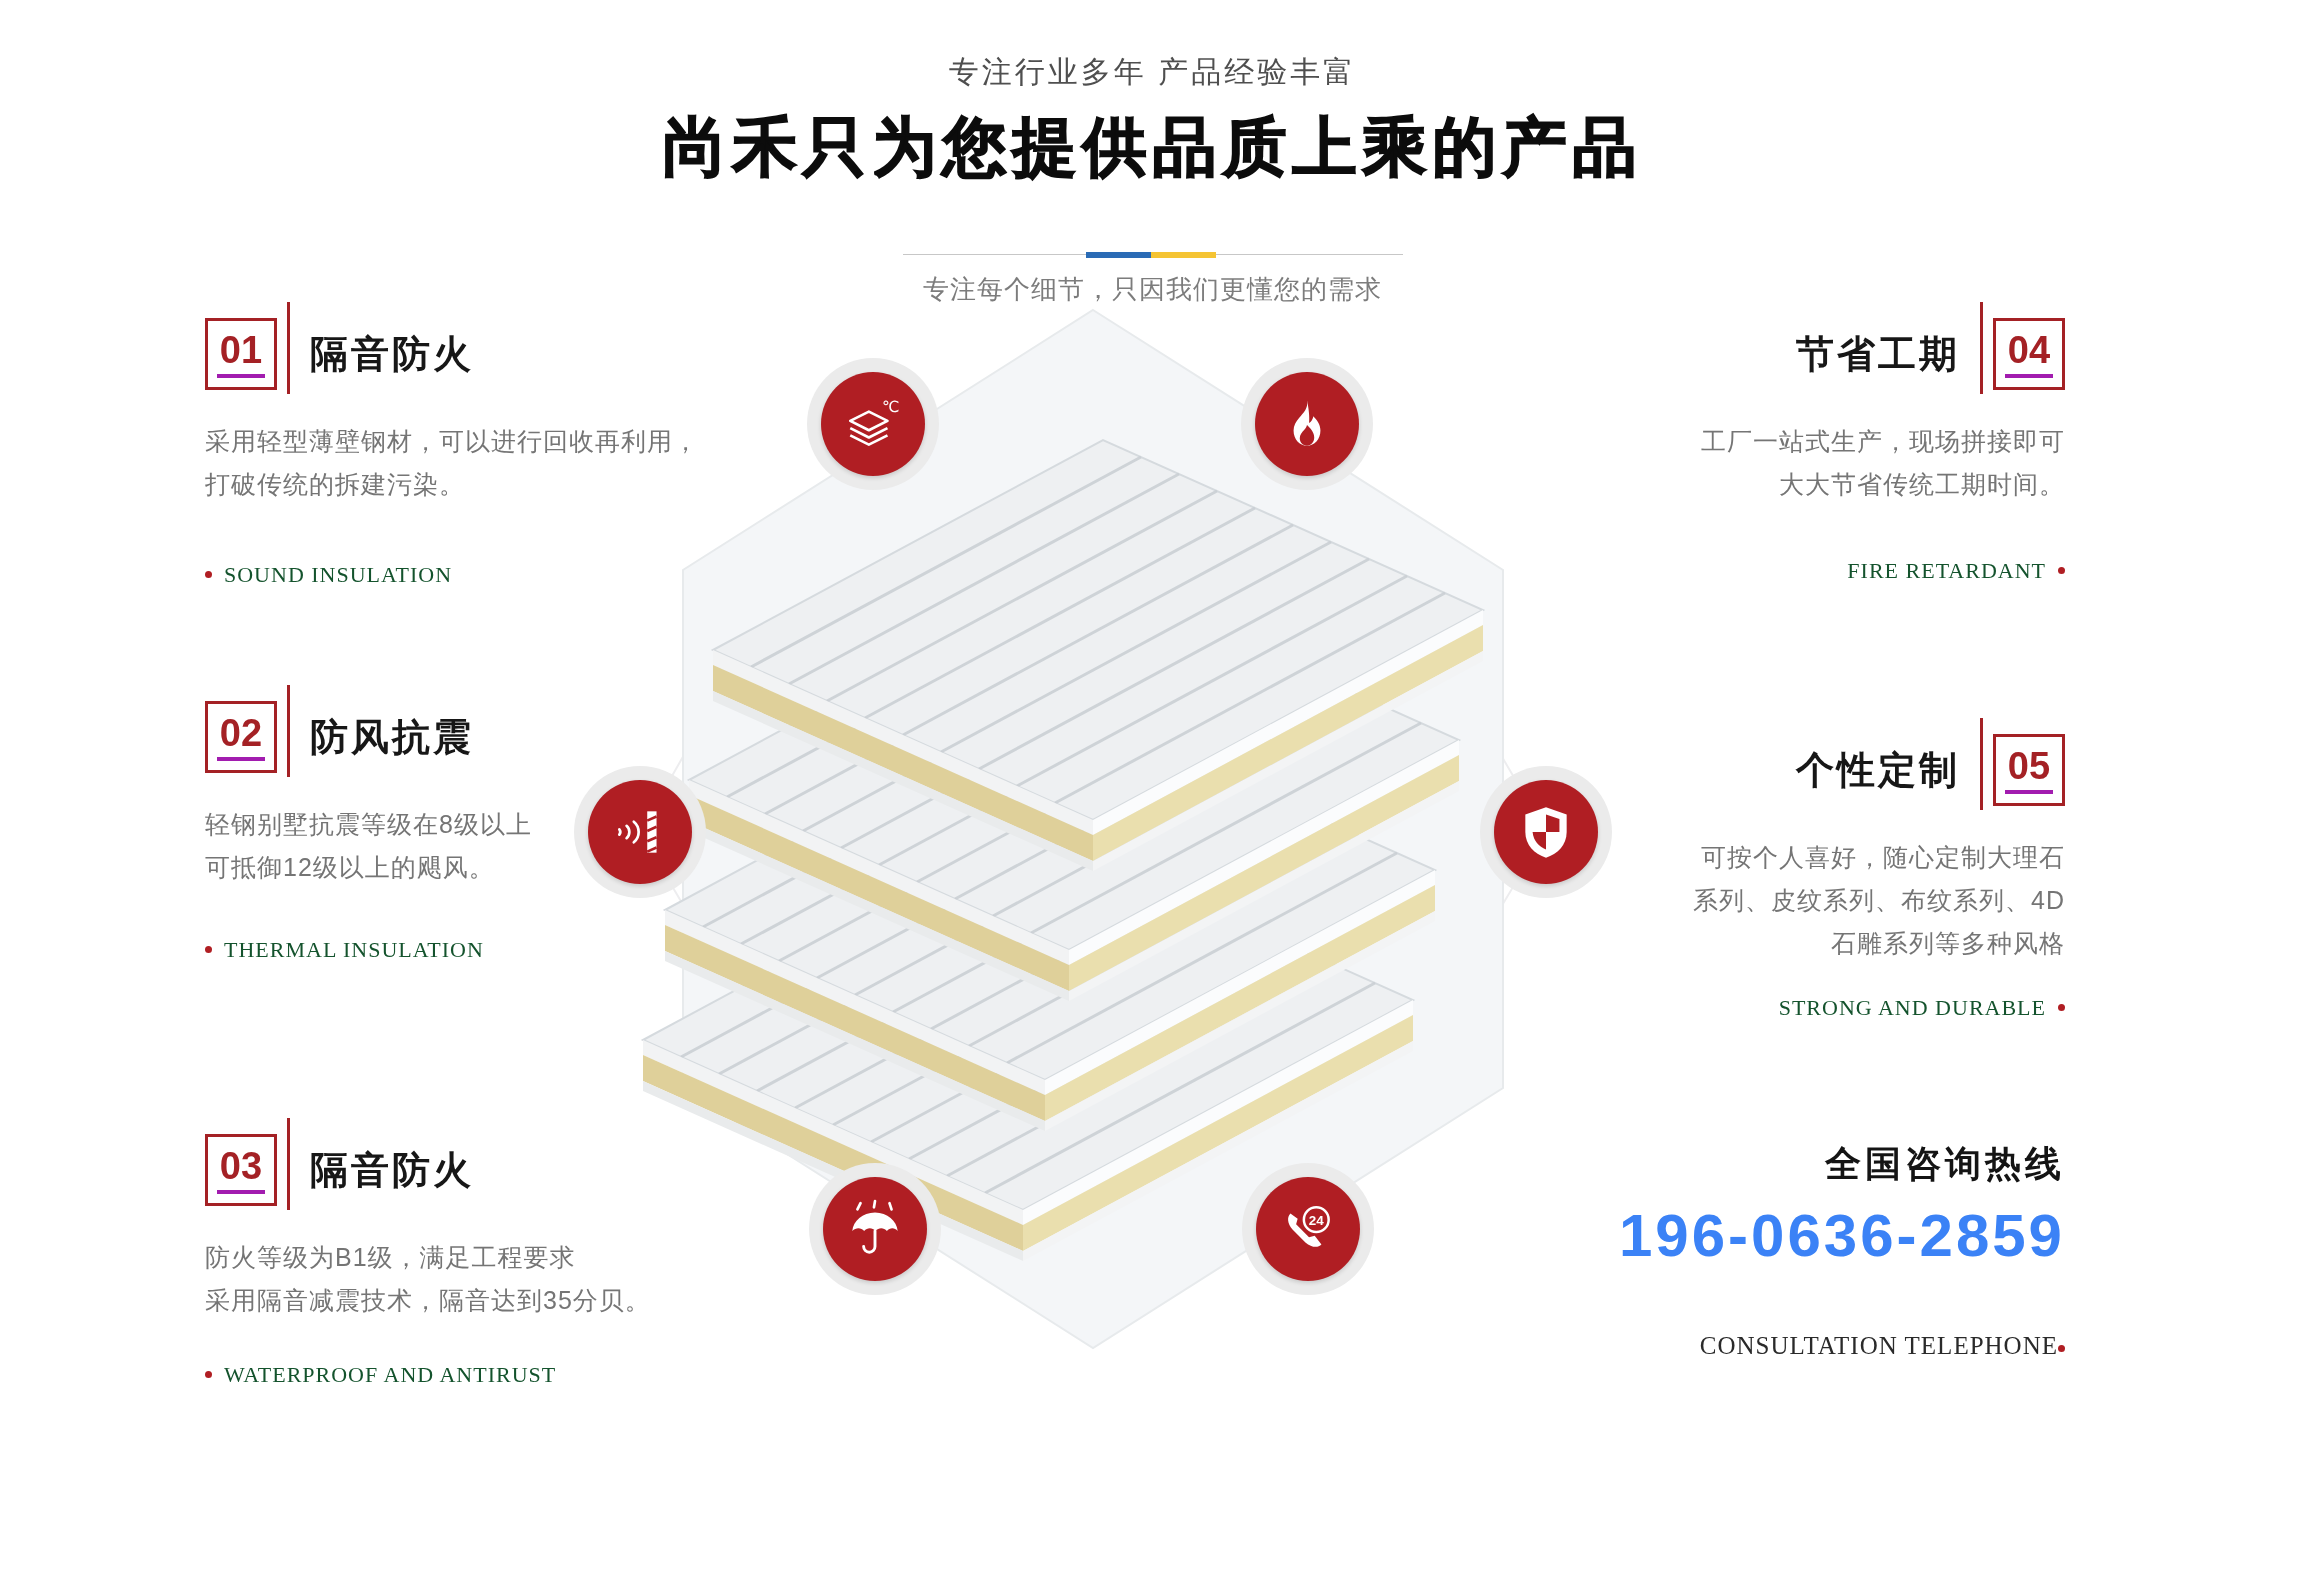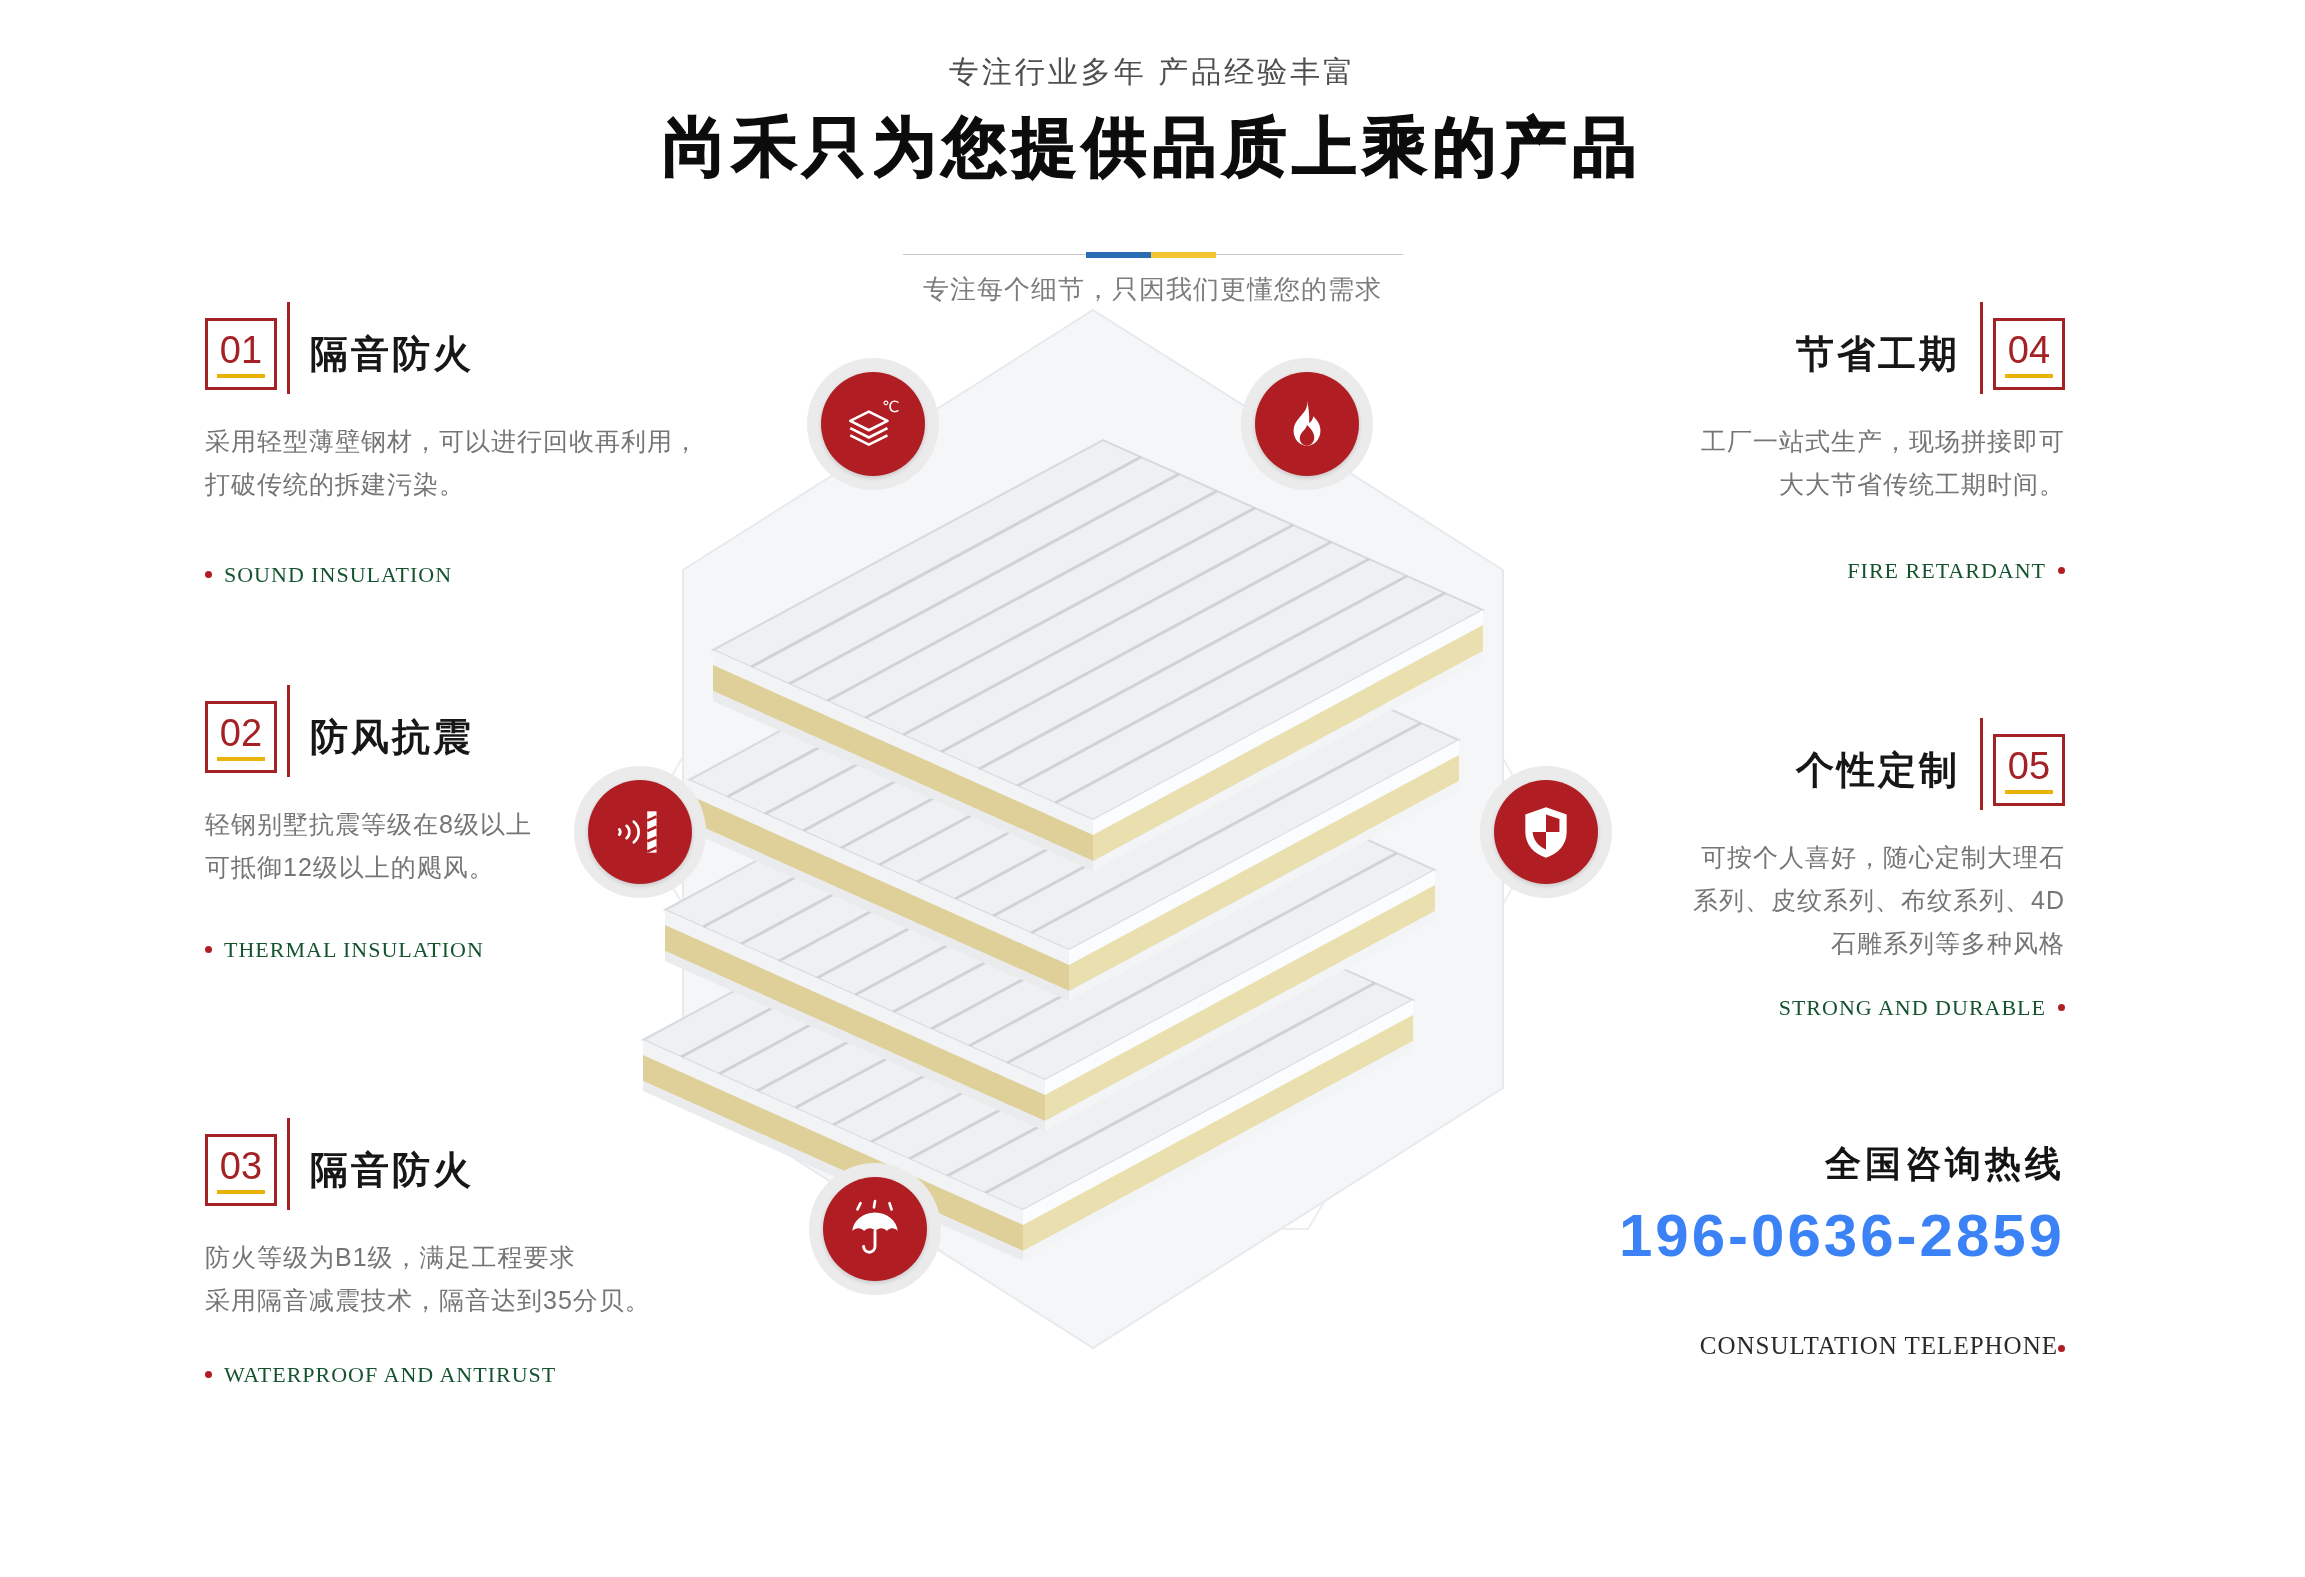--- a/index.html
+++ b/index.html
@@ -41,22 +41,22 @@
   .f1 { left:205px; top:312px; }
   .f2 { left:205px; top:695px; }
   .f3 { left:205px; top:1128px; }
   .f4 { right:240px; top:312px; }
   .f5 { right:240px; top:728px; }
 
   .head { display:flex; align-items:center; height:84px; }
   .feature.right .head { justify-content:flex-end; }
   .badge { position:relative; width:72px; height:72px; border:3px solid #a42125;
            display:flex; align-items:center; justify-content:center; flex:0 0 auto; }
-  .badge .num { font-size:38px; font-weight:normal; color:#a42125; line-height:1;
-                border-bottom:4px solid #eab308; padding:0 3px 5px 3px; }
+  .badge .num { font-size:38px; font-weight:bold; color:#a42125; line-height:1;
+                border-bottom:4px solid #a21caf; padding:0 3px 5px 3px; }
   .accent-line { width:3px; height:92px; background:#a42125; margin-top:-12px; flex:0 0 auto; }
   .feature.left .accent-line { margin-left:10px; margin-right:20px; }
   .feature.right .accent-line { margin-right:10px; margin-left:20px; }
   .f-title { font-size:38px; font-weight:bold; color:#171717; letter-spacing:3px; }
 
   .f-desc { margin-top:24px; font-size:25px; color:#757575; line-height:1.72; letter-spacing:1px; }
   .f-tag { font-family:"Liberation Serif", serif; font-size:22px; color:#14532d; letter-spacing:1px; }
   .dot { display:inline-block; width:7px; height:7px; background:#b01e23; border-radius:50%; vertical-align:middle; }
   .feature.left .dot { margin-right:12px; margin-bottom:4px; }
   .feature.right .dot { margin-left:12px; margin-bottom:4px; }
@@ -181,20 +181,29 @@
           <line x1="16" y1="5" x2="13" y2="11"></line>
           <line x1="30" y1="3" x2="29" y2="9"></line>
           <line x1="44" y1="5" x2="46" y2="11"></line>
         </g>
         <path fill="#fff" d="M8 32 C9 22 18 14 30 14 C42 14 51 22 52 32 C49 28.5 44.5 28.5 41.5 32 C38.5 28.5 33.5 28.5 30.5 32 C27.5 28.5 22.5 28.5 19.5 32 C16.5 28.5 11.5 28.5 8 32 Z"></path>
         <path d="M30 32 V47 a5.5 5.5 0 0 1 -11 0" fill="none" stroke="#fff" stroke-width="2.8" stroke-linecap="round"></path>
       </svg>
     </div>
   </div>
 
+  <div class="feature-icon icon-6">
+    <div class="red-circle">
+      <svg viewBox="0 0 60 60">
+        <circle cx="38" cy="21" r="12" fill="none" stroke="#fff" stroke-width="2.4"></circle>
+        <text x="38" y="26" font-size="13" font-weight="bold" fill="#fff" text-anchor="middle" font-family="Liberation Sans, sans-serif">24</text>
+        <path fill="#fff" d="M13 15c-3.5 3.5-3 9.5 2 15.5l12.5 12.5c6 5 12 5.5 15.5 2l-6.5-8.5-5.5 1.5-12.5-12.5 1.5-5.5z"></path>
+      </svg>
+    </div>
+  </div>
 
   <div class="feature left f1">
     <div class="head">
       <div class="badge">
         <span class="num">01</span>
       </div>
       <div class="accent-line"></div>
       <div class="f-title">隔音防火</div>
     </div>
     <div class="f-desc">

